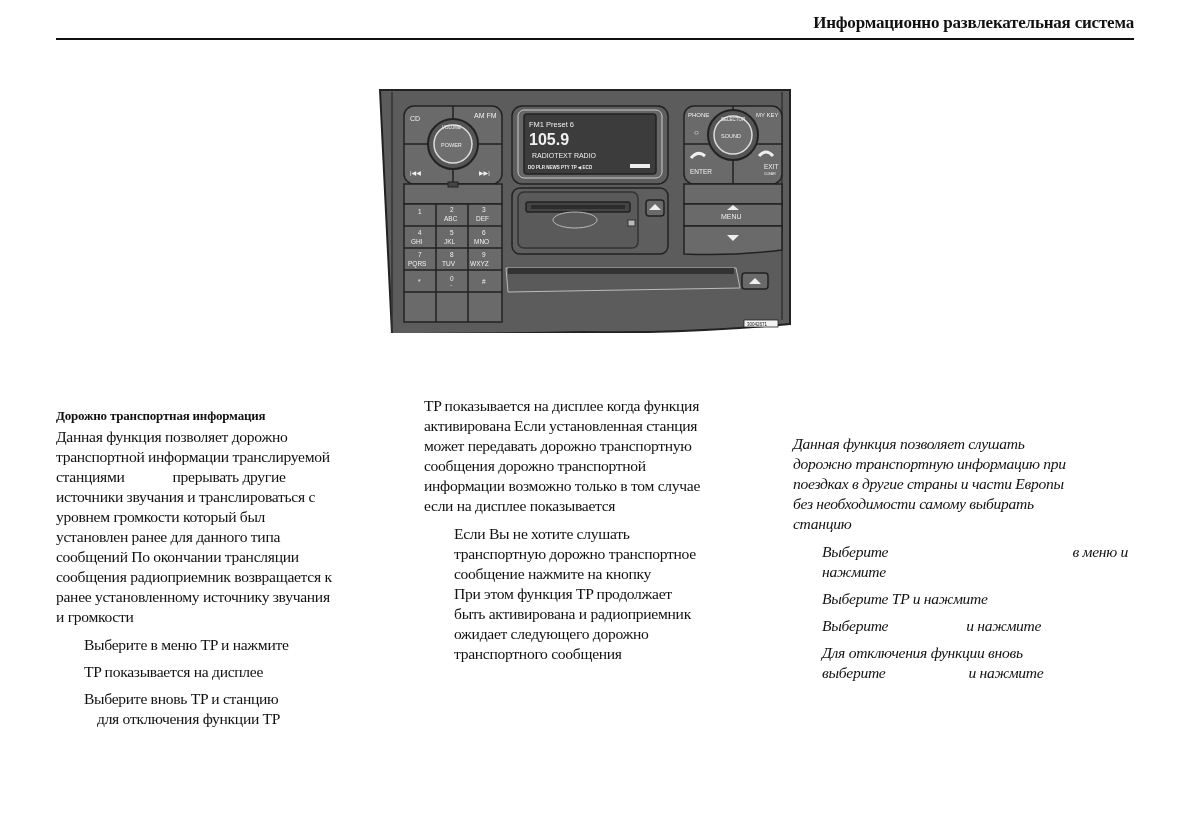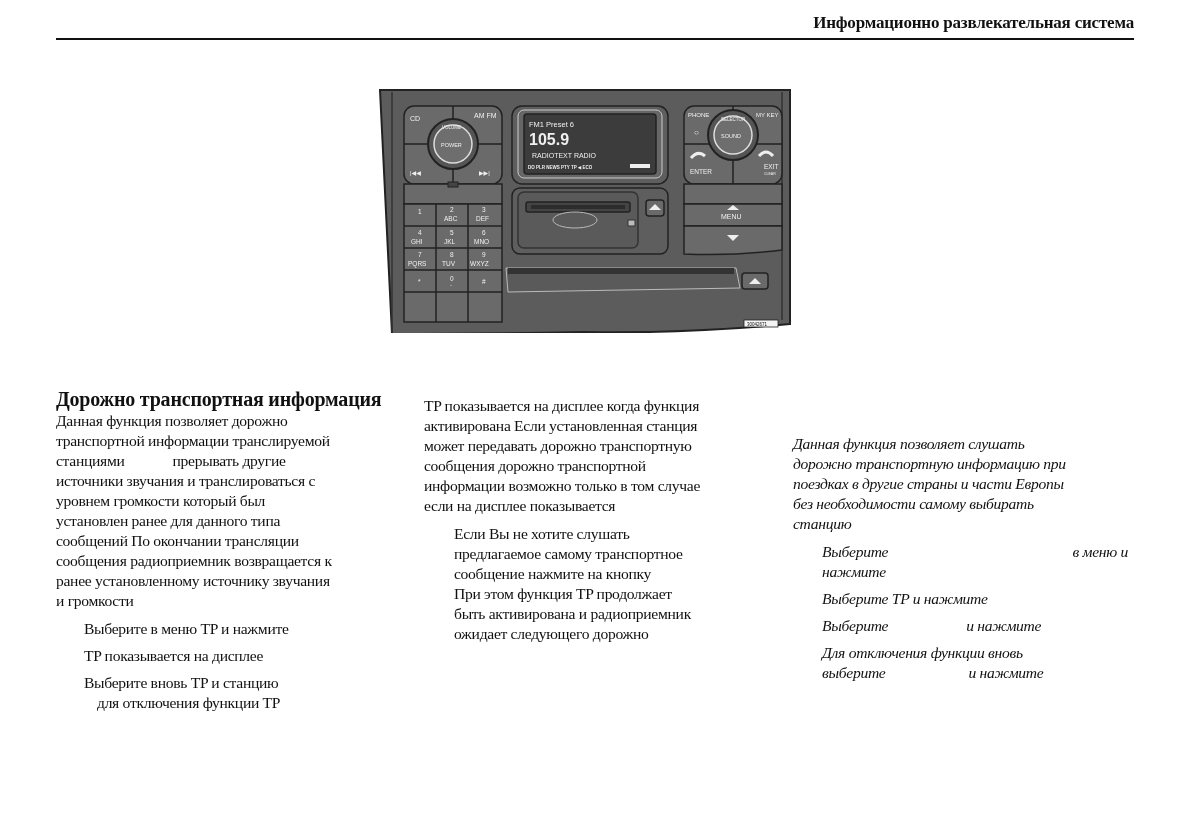--- a/index.html
+++ b/index.html
@@ -3,21 +3,21 @@
 <meta charset="utf-8">
 <style>
   html,body{margin:0;padding:0;background:#fff;}
   body{width:1190px;height:840px;position:relative;overflow:hidden;font-family:"Liberation Serif","DejaVu Serif",serif;color:#111;}
   .header-title{position:absolute;right:56px;top:13px;font-size:17px;font-weight:bold;letter-spacing:-0.2px;}
   .header-rule{position:absolute;left:56px;right:56px;top:38px;height:2px;background:#111;}
   .col{position:absolute;font-size:15.6px;line-height:20px;letter-spacing:-0.3px;}
   .col1{left:56px;top:389px;width:340px;}
   .col2{left:424px;top:396px;width:345px;}
   .col3{left:793px;top:434px;width:335px;font-style:italic;}
-  .h2{font-size:20px;font-weight:bold;line-height:21px;margin:0 0 1px 0;letter-spacing:-0.2px;}
+  .h2{font-size:13px;font-weight:bold;line-height:21px;margin:16px 0 1px 0;letter-spacing:-0.2px;}
   .p{margin:0;}
   .step{margin:7px 0 0 28px;}
   .gap{display:inline-block;}
   
   .radio{position:absolute;left:378px;top:88px;width:414px;height:245px;}
   .radio svg{display:block;}
   .rlabel{font-family:"Liberation Sans","DejaVu Sans",sans-serif;fill:#f0f0f0;}
 </style>
 </head>
 <body>
@@ -158,25 +158,26 @@
 
 <div class="col col2">
   <div class="p">TP показывается на дисплее  когда функция</div>
   <div class="p">активирована  Если установленная станция</div>
   <div class="p">может передавать дорожно транспортную</div>
   <div class="p">сообщения дорожно транспортной</div>
   <div class="p">информации возможно только в том случае</div>
   <div class="p">если на дисплее показывается</div>
   <div style="margin:8px 0 0 30px;">
     <div class="p">Если Вы не хотите слушать</div>
-    <div class="p">предлагаемое самому транспортное</div>
+    <div class="p">транспортную дорожно транспортное</div>
     <div class="p">сообщение  нажмите на кнопку</div>
     <div class="p">При этом функция TP продолжает</div>
     <div class="p">быть активирована и радиоприемник</div>
     <div class="p">ожидает следующего дорожно</div>
+    <div class="p">транспортного сообщения</div>
   </div>
 </div>
 
 <div class="col col3">
   <div class="p">Данная функция позволяет слушать</div>
   <div class="p">дорожно транспортную информацию при</div>
   <div class="p">поездках в другие страны и части Европы</div>
   <div class="p">без необходимости самому выбирать</div>
   <div class="p">станцию</div>
   <div style="margin:8px 0 0 29px;position:relative;">

